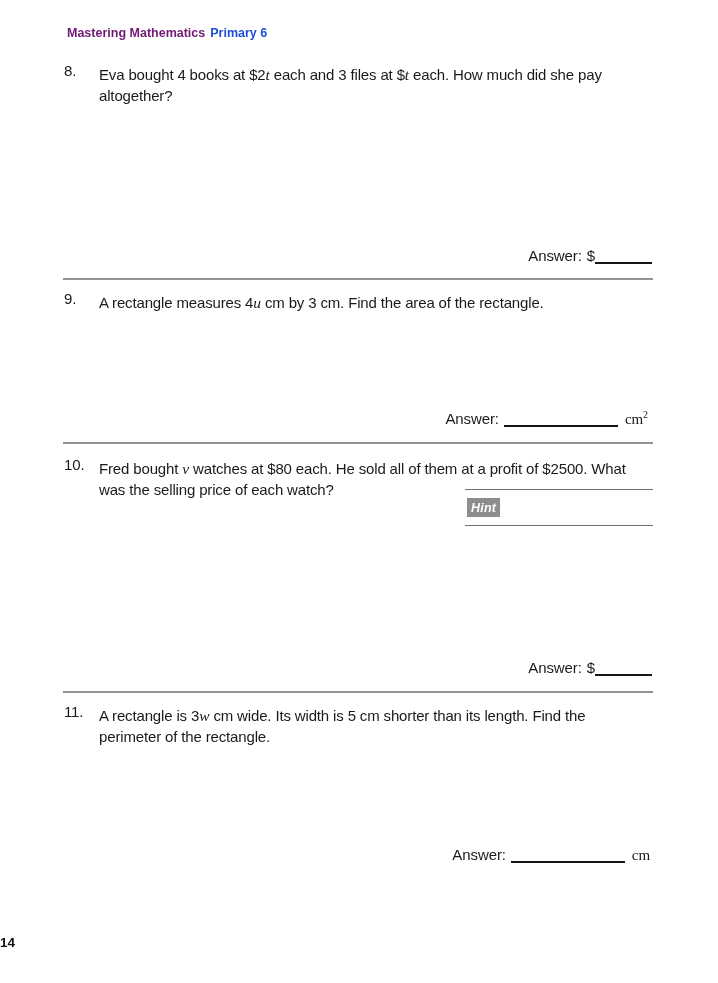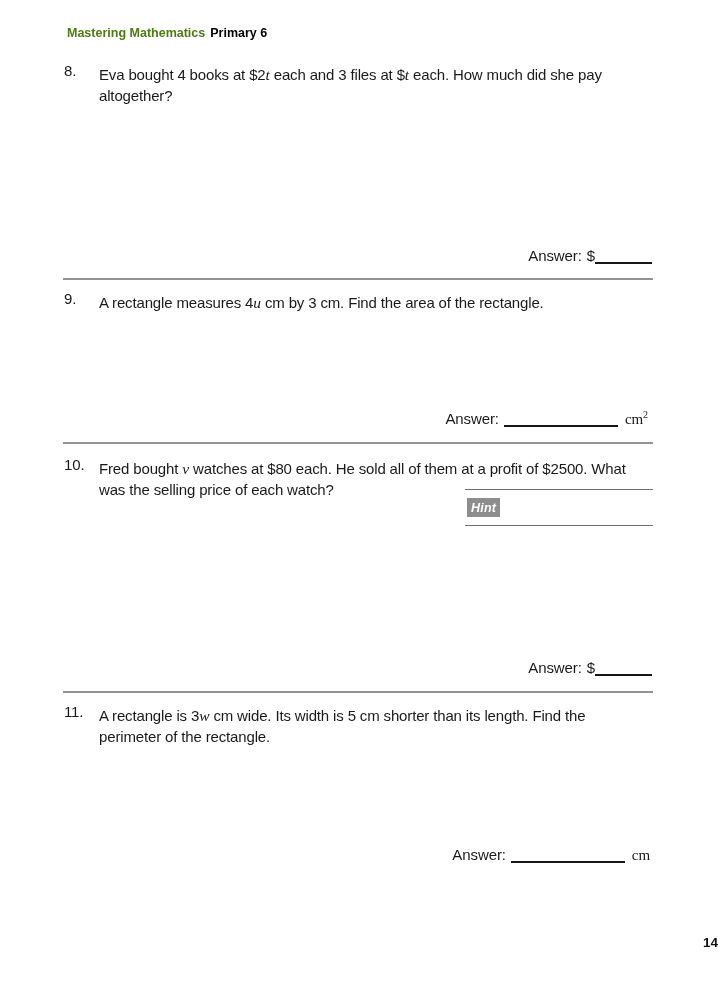--- a/index.html
+++ b/index.html
@@ -2,22 +2,22 @@
 <html><head>
 <meta charset="utf-8">
 <style>
   html,body{margin:0;padding:0;}
   body{
     width:718px;height:983px;position:relative;background:#ffffff;
     font-family:"Liberation Sans","DejaVu Sans",sans-serif;
     color:#1a1a1a;overflow:hidden;
   }
   .header{position:absolute;left:67px;top:26px;font-size:12.5px;font-weight:bold;letter-spacing:0;}
-  .header .series{color:#4d7c0f;margin-right:5px;margin-top:24px;}
-  .header .level{color:#000000;}
+  .header .series{color:#701a75;margin-right:5px;margin-top:24px;}
+  .header .level{color:#1d4ed8;}
 
   .question{position:absolute;left:64px;width:594px;display:flex;align-items:flex-start;
     font-size:15px;line-height:21px;letter-spacing:-0.15px;}
   .qnum{flex:none;width:31px;}
   .qtext{flex:1;margin:4px;white-space:pre-wrap;}
   .var{font-style:italic;font-family:"Liberation Serif","DejaVu Serif",serif;font-size:15.5px;}
 
   .answer{position:absolute;white-space:nowrap;font-size:15px;letter-spacing:-0.1px;}
   .answer .label{margin-right:5px;}
   .blank{display:inline-block;height:12px;border-bottom:2px solid #161616;vertical-align:-3px;}
@@ -28,21 +28,21 @@
 
   .divider{position:absolute;left:63px;width:590px;height:2px;background:#939393;}
 
   .hint{position:absolute;left:465px;top:489px;width:188px;
     border-top:1.5px solid #6e6e6e;border-bottom:1.5px solid #6e6e6e;
     padding:7px 0 8px 0;display:flex;align-items:flex-end;}
   .hint-badge{flex:none;background:#8d8d8d;color:#ffffff;font-weight:bold;font-style:italic;
     font-size:12.5px;line-height:14px;padding:2.5px 4px;margin:1px 0 0 2px;letter-spacing:0.2px;}
   .hint-text{flex:1;margin-left:13px;font-size:14.5px;line-height:20px;letter-spacing:-0.2px;}
 
-  .footer{position:absolute;left:0;top:935px;width:718px;text-align:right;
+  .footer{position:absolute;left:0;top:935px;width:718px;text-align:left;
     font-size:13.5px;font-weight:bold;color:#111111;}
 </style>
 </head>
 <body>
 
 <div class="header">
   <span class="series">Mastering Mathematics</span><span class="level">Primary 6</span>
 </div>
 
 <div class="question" style="top:60px">

